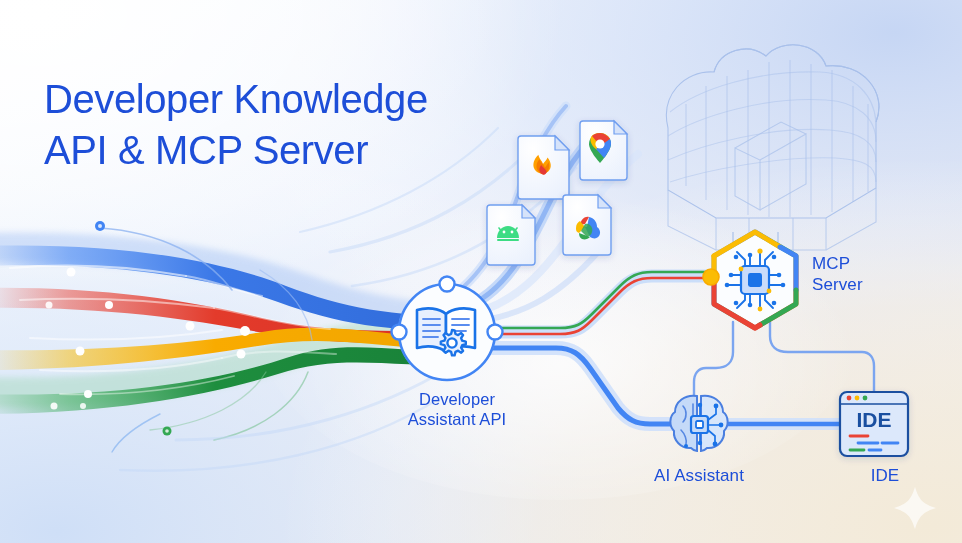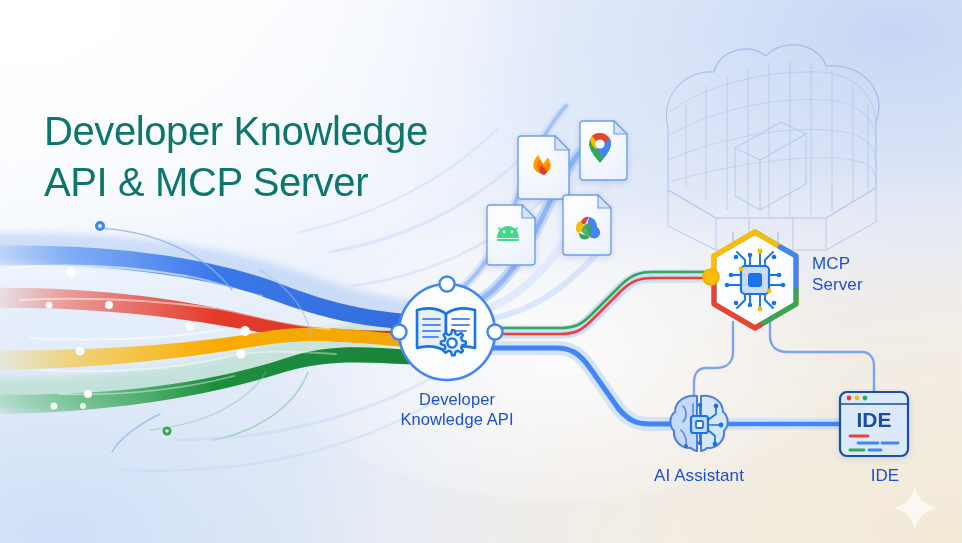--- a/index.html
+++ b/index.html
@@ -17,24 +17,23 @@
     position:absolute;
     color:#1d4ed8;
     font-weight:500;
     text-align:center;
     line-height:1.22;
     white-space:pre-line;
     letter-spacing:.1px;
   }
   #title{
     position:absolute;left:44px;top:74px;
-    font-size:40px;font-weight:500;color:#0f766e;
+    font-size:40px;font-weight:500;color:#1d4ed8;
     line-height:1.28;letter-spacing:-.4px;white-space:pre-line;
     text-align:left;
-    margin-top:32px;
   }
   #lbl-api{left:352px;top:389px;width:210px;font-size:16.5px;}
   #lbl-mcp{left:812px;top:254px;width:120px;font-size:17px;text-align:left;}
   #lbl-ai{left:614px;top:466px;width:170px;font-size:17px;}
   #lbl-ide{left:820px;top:466px;width:130px;font-size:17px;}
 </style>
 </head>
 <body>
 
 <div id="stage">
@@ -450,21 +449,21 @@
         <path d="M915 487 C919 500 923 504 936 508 C923 512 919 516 915 529 C911 516 907 512 894 508 C907 504 911 500 915 487 Z" fill="#ffffff" opacity=".85"></path>
       </g>
 
     </g>
   </svg>
 
   <div id="title">Developer Knowledge
 API &amp; MCP Server</div>
 
   <div class="label" id="lbl-api">Developer
-Knowledge API</div>
+Assistant API</div>
 
   <div class="label" id="lbl-mcp">MCP
 Server</div>
 
   <div class="label" id="lbl-ai">AI Assistant</div>
 
   <div class="label" id="lbl-ide">IDE</div>
 
 </div>
 

